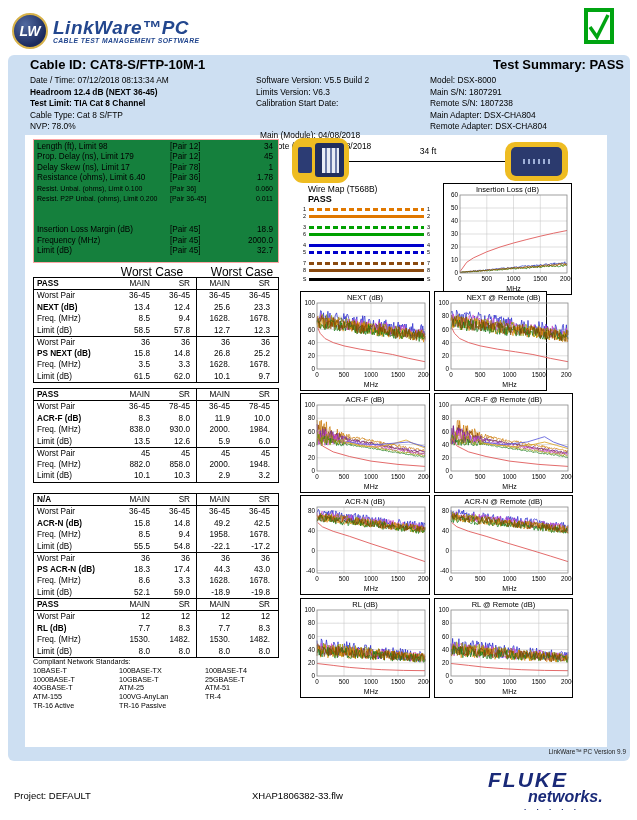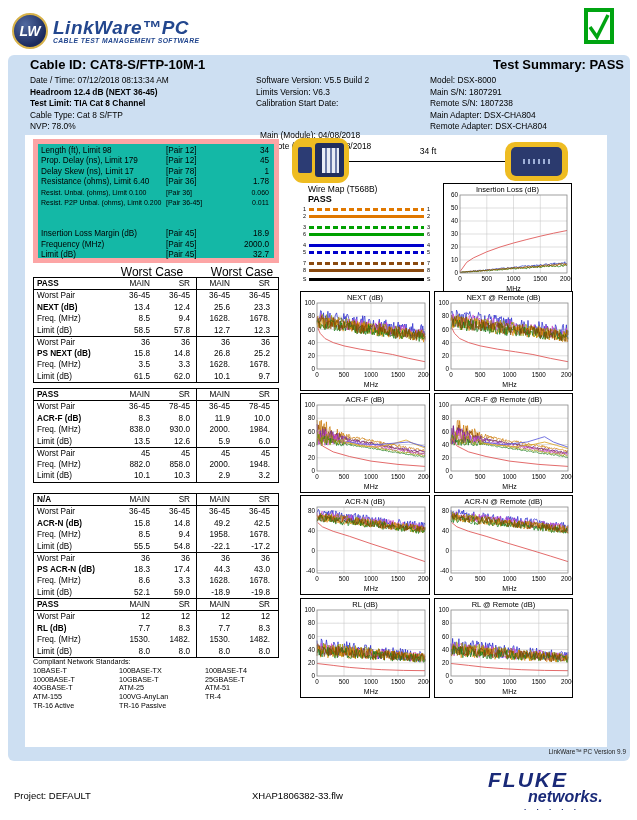--- a/index.html
+++ b/index.html
@@ -16,21 +16,21 @@
   .logo-sub{font-size:6.8px;font-weight:bold;font-style:italic;color:#23478e;letter-spacing:.4px}
   .passbox{left:584px;top:8px;width:30px;height:36px;background:#fff;border:4px solid #00a411}
   
   .panel{left:8px;top:55px;width:622px;height:706px;background:#cddff2;border-radius:6px}
   .whitebox{left:25px;top:135px;width:582px;height:612px;background:#fff}
   .h-cable{left:30px;top:57px;font-size:13px;font-weight:bold}
   .h-summary{top:57px;right:13px;font-size:13px;font-weight:bold}
   .h-col{top:75px;font-size:8.4px;line-height:11.6px}
   .h-col1{left:30px}.h-col2{left:256px}.h-col3{left:430px}
   
-  #meas-box{left:33px;top:139px;width:246px;height:124px;border:5px solid #fca5a5;background:#14b8a6;padding-top:2px;font-size:8.2px}
+  #meas-box{left:33px;top:139px;width:246px;height:124px;border:1px solid #fca5a5;background:#15803d;padding-top:2px;font-size:8.2px}
   .m-row{display:flex;height:10.4px;line-height:10.5px}
   .m-small{font-size:7px}
   .m-gap{height:21px}
   .m-label{flex:1;padding-left:3px}
   .m-pair{width:64px}
   .m-value{width:44px;text-align:right;padding-right:5px}
   
   .wc-caption{top:265px;font-size:12px;text-align:center;width:92px}
   #wch-margin{left:106px}#wch-value{left:196px}
   .wc-block{left:33px;width:246px;border:1px solid #000;background:#fff;font-size:8.2px}
@@ -61,21 +61,21 @@
   #wiremap{left:300px;top:184px;width:133px}
   .wm-title{font-size:8.5px;padding-left:8px}
   .wm-status{font-size:9px;font-weight:bold;padding-left:8px;line-height:10px;margin-bottom:3px}
   .wire-row{display:flex;align-items:center;height:5px}
   .wnum{width:9px;font-size:5.5px;text-align:center;line-height:5px}
   .wline{flex:1;height:3px}
   
   .chart{border:1px solid #000;background:#fff}
   #c-il{left:443px;top:183px;width:129px;height:112px}
   #c-next{left:300px;top:291px;width:130px;height:100px}
-  #c-nextr{left:434px;top:291px;width:139px;height:100px}
+  #c-nextr{left:434px;top:291px;width:113px;height:100px}
   #c-acrf{left:300px;top:393px;width:130px;height:100px}
   #c-acrfr{left:434px;top:393px;width:139px;height:100px}
   #c-acrn{left:300px;top:495px;width:130px;height:100px}
   #c-acrnr{left:434px;top:495px;width:139px;height:100px}
   #c-rl{left:300px;top:598px;width:130px;height:100px}
   #c-rlr{left:434px;top:598px;width:139px;height:100px}
   
   #version-text{right:11px;top:748px;font-size:6.4px;color:#222}
   #footer-project{left:14px;top:790px;font-size:9.5px}
   #footer-file{left:252px;top:790px;font-size:9.5px}

